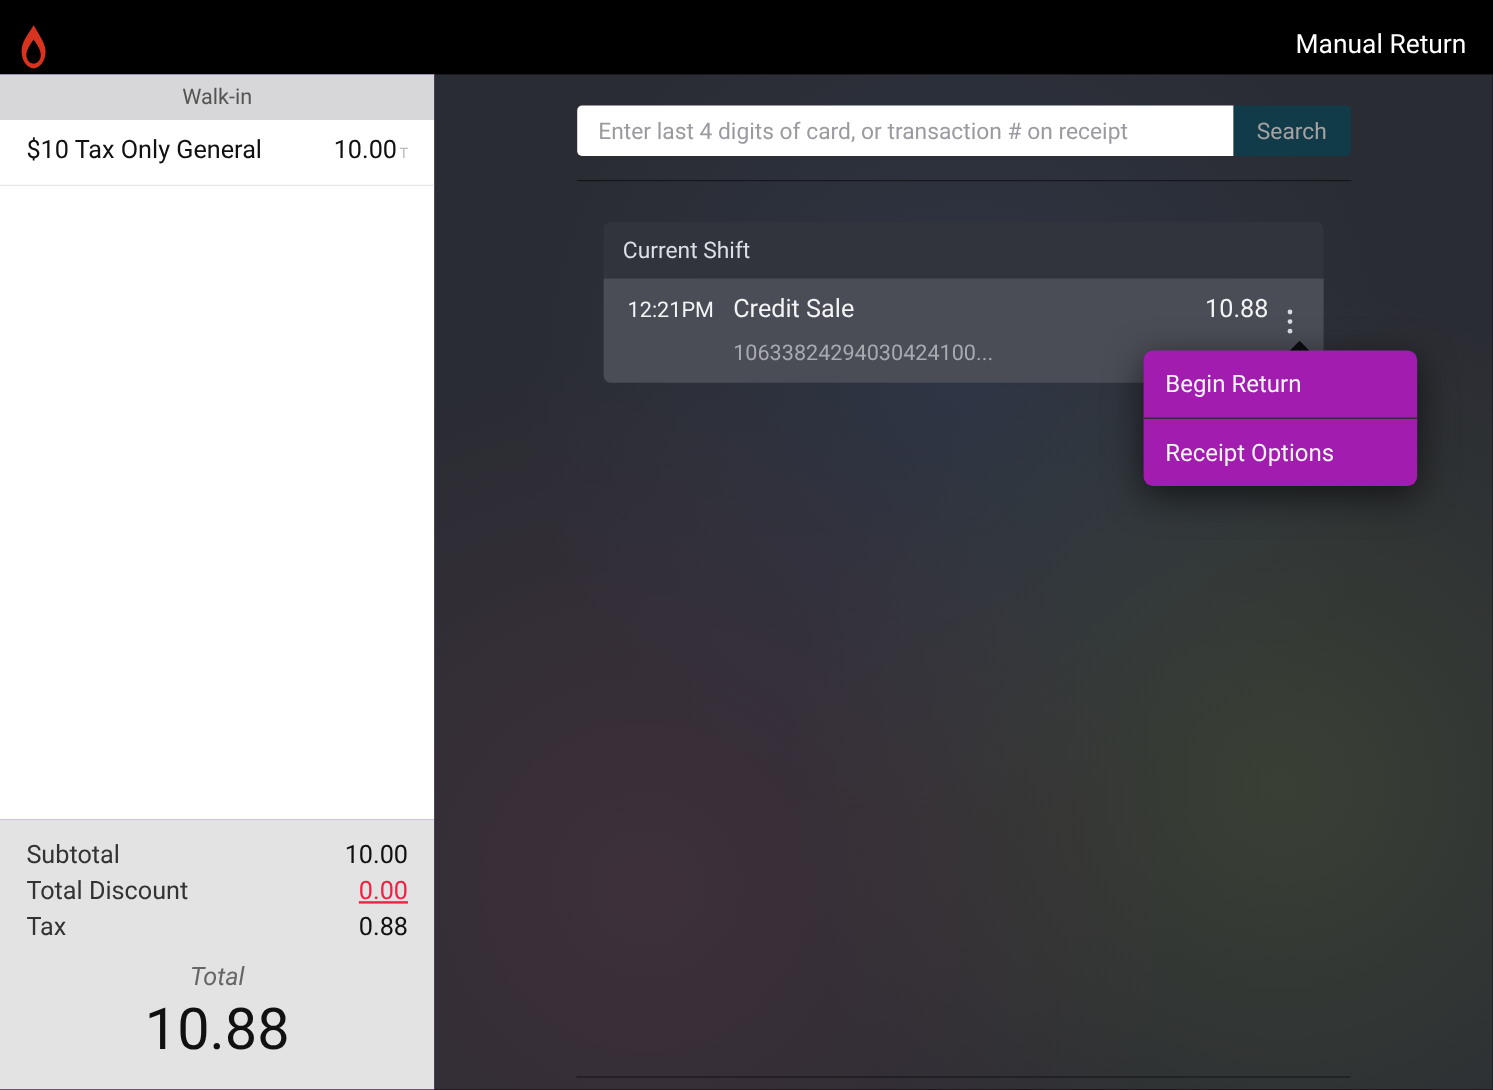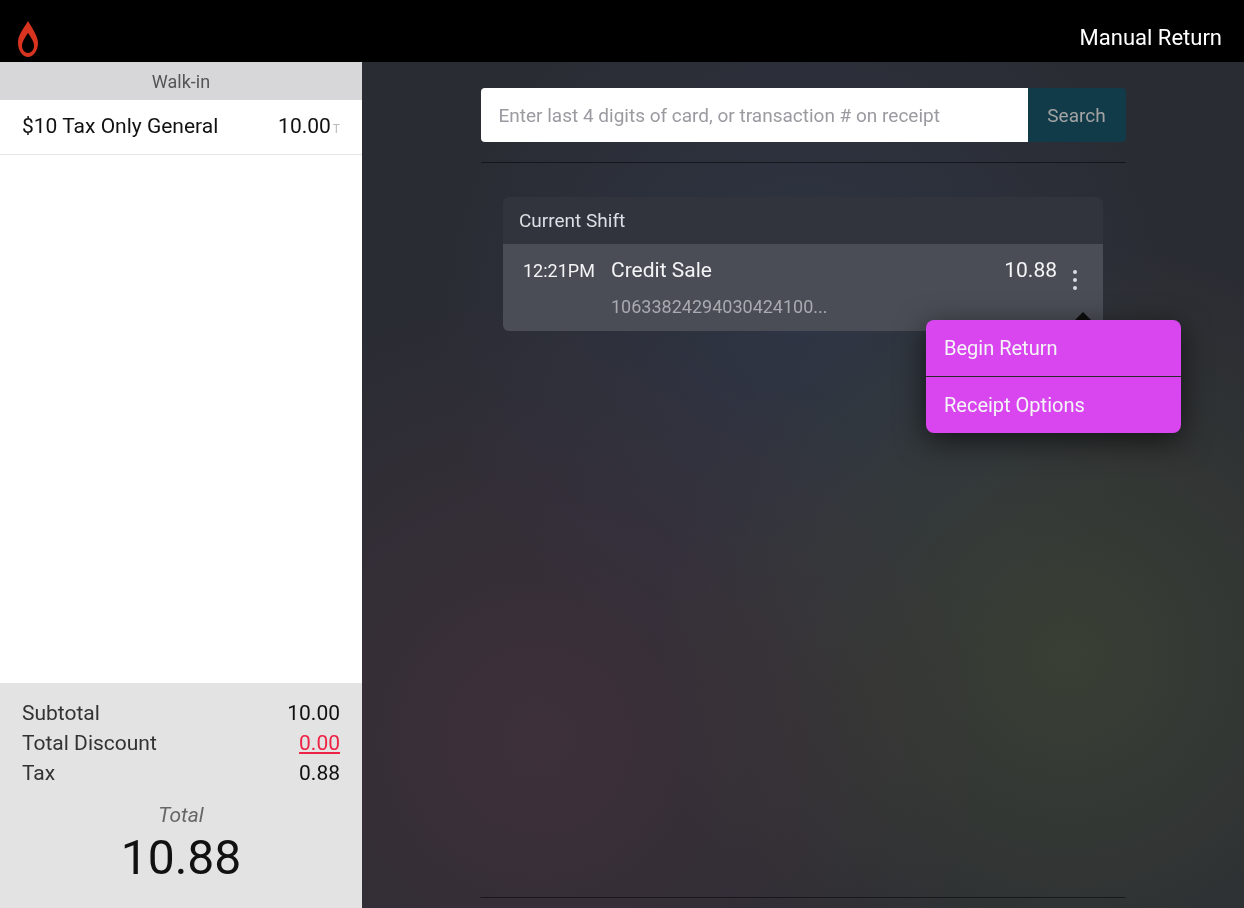--- a/index.html
+++ b/index.html
@@ -104,21 +104,21 @@
     color: #3aa5d9;
     margin-left: 6px;
   }
   .search-by .chev {
     color: #3aa5d9;
     margin-left: 4px;
     display: inline-block;
   }
   .search-row {
     display: flex;
-    height: 54px;
+    height: 42px;
   }
   .search-input {
     flex: 1;
     border: none;
     border-radius: 4px 0 0 4px;
     padding: 0 18px;
     font-size: 19px;
     color: #333;
     background: #fff;
   }
@@ -184,24 +184,24 @@
     align-items: center;
     gap: 4px;
     cursor: pointer;
   }
   .kebab span {
     width: 4px; height: 4px; border-radius: 50%; background: #d8dbe0;
   }
 
   .popover {
     position: absolute;
-    top: 76px;
+    top: 60px;
     right: -78px;
-    width: 255px;
-    background: #d946ef;
+    width: 228px;
+    background: #a21caf;
     border-radius: 8px;
     box-shadow: 0 8px 30px rgba(0,0,0,0.6);
     z-index: 10;
   }
   .popover::before {
     content: "";
     position: absolute;
     top: -8px;
     right: 90px;
     border-left: 8px solid transparent;

